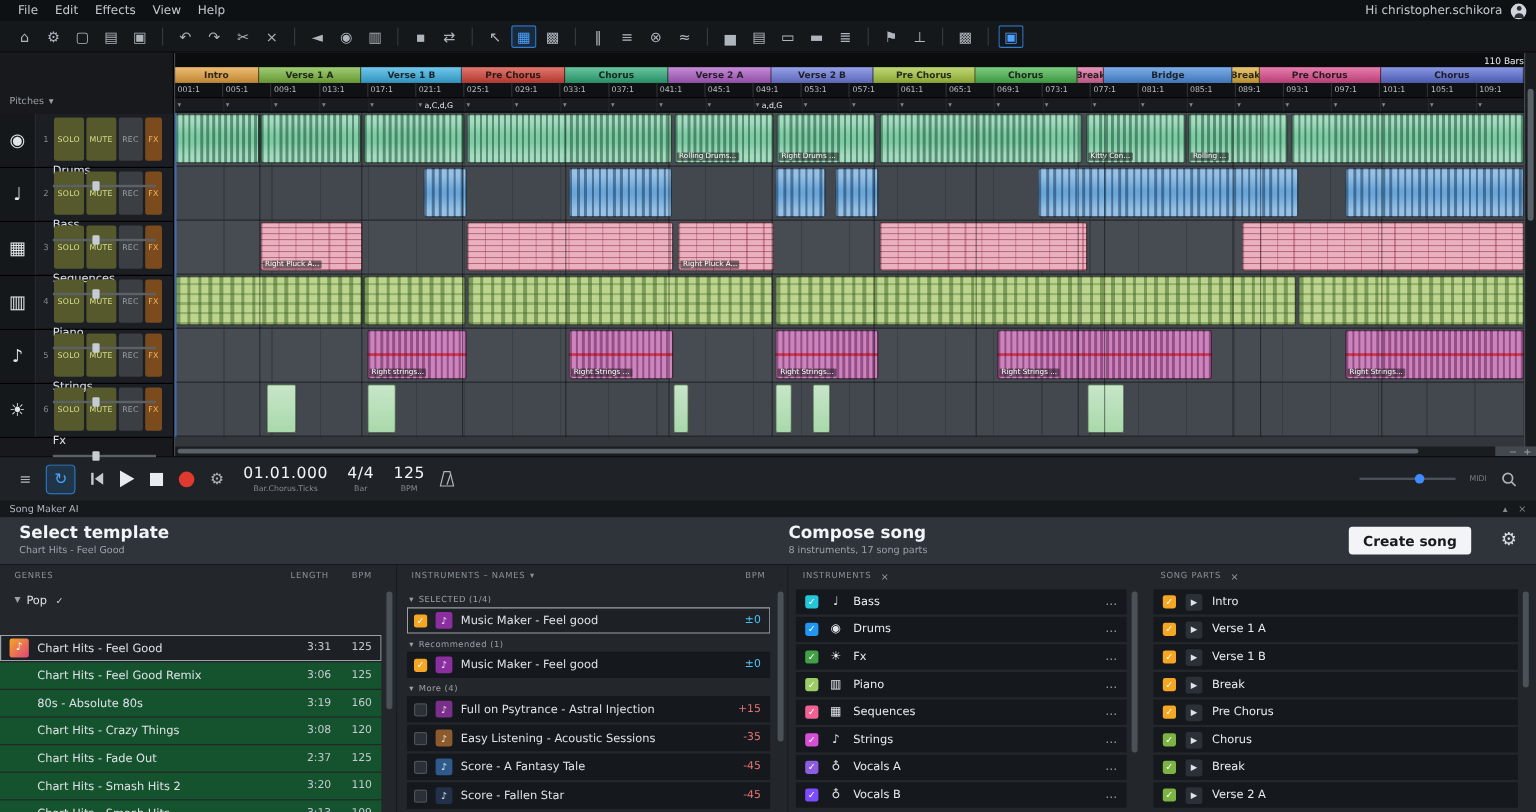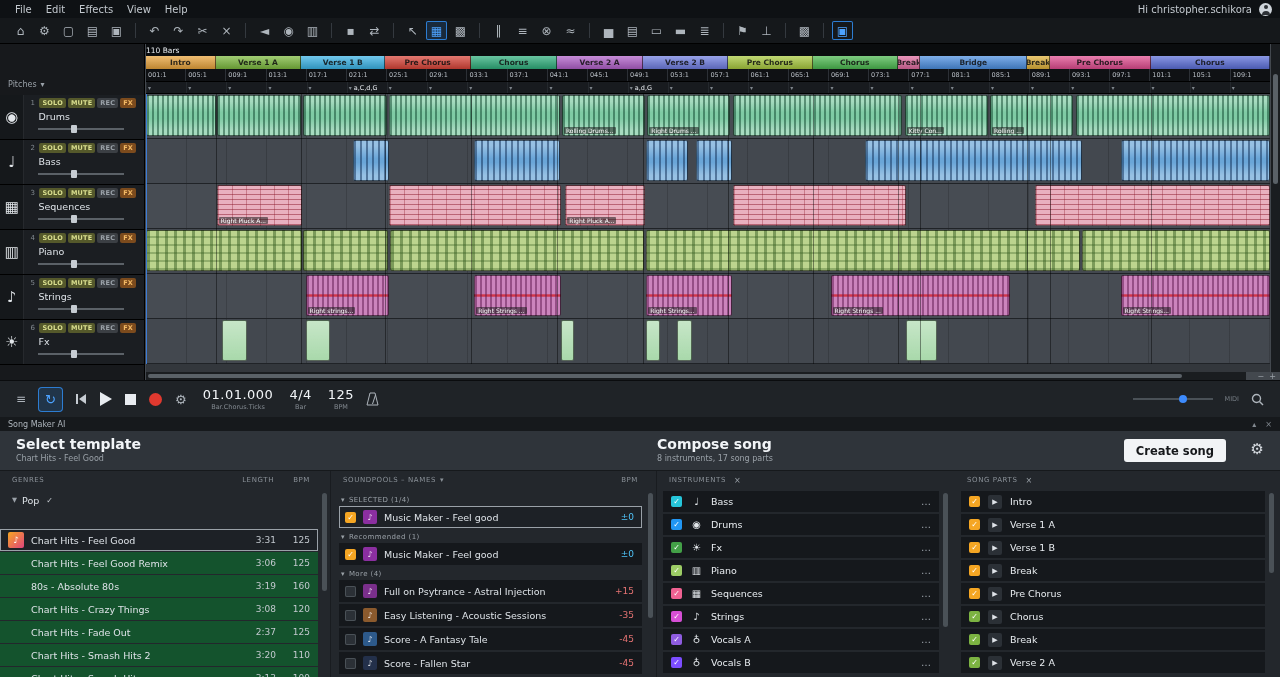--- a/index.html
+++ b/index.html
@@ -28,31 +28,31 @@
   
   .arranger{position:absolute;top:44px;left:0;right:0;height:336px;background:#43484e}
   .theaders{position:absolute;left:0;top:0;width:145px;height:100%;background:#17191c;border-right:1px solid #000;z-index:4}
   .pitches{position:absolute;left:8px;top:36px;font-size:8px;color:#9aa1a8;display:flex;gap:4px;align-items:center}
   .thdr-wrap{position:absolute;left:0;top:51px;right:0}
   .thdr{height:45px;border-bottom:1px solid #000;display:flex;background:#1b1e22}
   .ticonbox{width:30px;display:flex;align-items:center;justify-content:center;color:#e2e6ea;font-size:15px;background:#15181b;border-right:1px solid #26292d}
   .tmain{flex:1;padding:3px 8px 0 6px}
   .tbtns{display:flex;align-items:center;gap:2px}
   .tnum{font-size:7px;color:#828990;width:7px}
-  .tbtn{font-size:6.5px;font-weight:bold;padding:1px 3px;border-radius:2px;letter-spacing:.2px;cursor:default}
+  .tbtn{font-size:6.5px;font-weight:normal;padding:14px 3px;border-radius:2px;letter-spacing:.2px;cursor:default}
   .tbtn-solo,.tbtn-mute{background:#55592b;color:#d9de8e}
   .tbtn-rec{background:#3b3f44;color:#9aa1a8}
   .tbtn-fx{background:#7c4b1d;color:#f3b964}
   .tname{font-size:9.5px;color:#dde2e7;margin:3px 0 0 8px}
   .tslider{position:relative;height:10px;margin:2px 0 0 8px;width:86px}
   .sl-line{position:absolute;top:4px;left:0;right:0;height:2px;background:#5b6167}
   .sl-knob{position:absolute;top:1px;left:38%;width:6px;height:8px;background:#c6ccd2;border-radius:1px}
 
   .tcontent{position:absolute;left:146px;top:0;right:10px;height:328px;background:#33373c}
-  .bars-row{height:12px;background:#0a0c0e;display:flex;align-items:center;justify-content:flex-start}
+  .bars-row{height:12px;background:#0a0c0e;display:flex;align-items:center;justify-content:flex-end}
   .bars-label{font-size:7.5px;color:#e8ecf0}
   .parts-strip{height:13px;display:flex}
   .part{height:100%;font-size:7.5px;font-weight:bold;color:rgba(15,15,15,.85);display:flex;align-items:center;justify-content:center;
         overflow:hidden;white-space:nowrap;border-right:1px solid rgba(0,0,0,.55);
         background-image:linear-gradient(180deg,rgba(255,255,255,.28),rgba(0,0,0,.18))}
   .ruler{height:13px;background:#0f1114;display:flex;border-bottom:1px solid #000}
   .tick{flex:1;font-size:6.5px;color:#b9bfc6;border-left:1px solid #2c3036;display:flex;align-items:center;padding-left:2px;overflow:hidden;white-space:nowrap}
   .tick:first-child{border-left:none}
   .chord-row{height:12px;background:#181b1f;display:flex;border-bottom:1px solid #000}
   .ccell{flex:1;border-left:1px solid #24282d;font-size:6px;color:#7e858c;display:flex;align-items:center;gap:2px;padding-left:1px;overflow:hidden;white-space:nowrap}
@@ -710,21 +710,21 @@
             </div>
           </div>
         <div class="colscroll">
             <div class="thumb"></div>
           </div>
       </div>
 
       <div class="pcol" id="col-soundpools">
         <div class="colhdr">
           <span class="sp-hdr-left">
-            <span>SOUNDPOOLS – NAMES</span>
+            <span>INSTRUMENTS – NAMES</span>
             <span>▾</span>
           </span>
           <span>BPM</span>
         </div>
         <div id="soundpool-list">
             <div class="sp-group">
               <span class="caret">▾</span>
               <span>SELECTED (1/4)</span>
             </div>
             <div class="sp-row selected">

